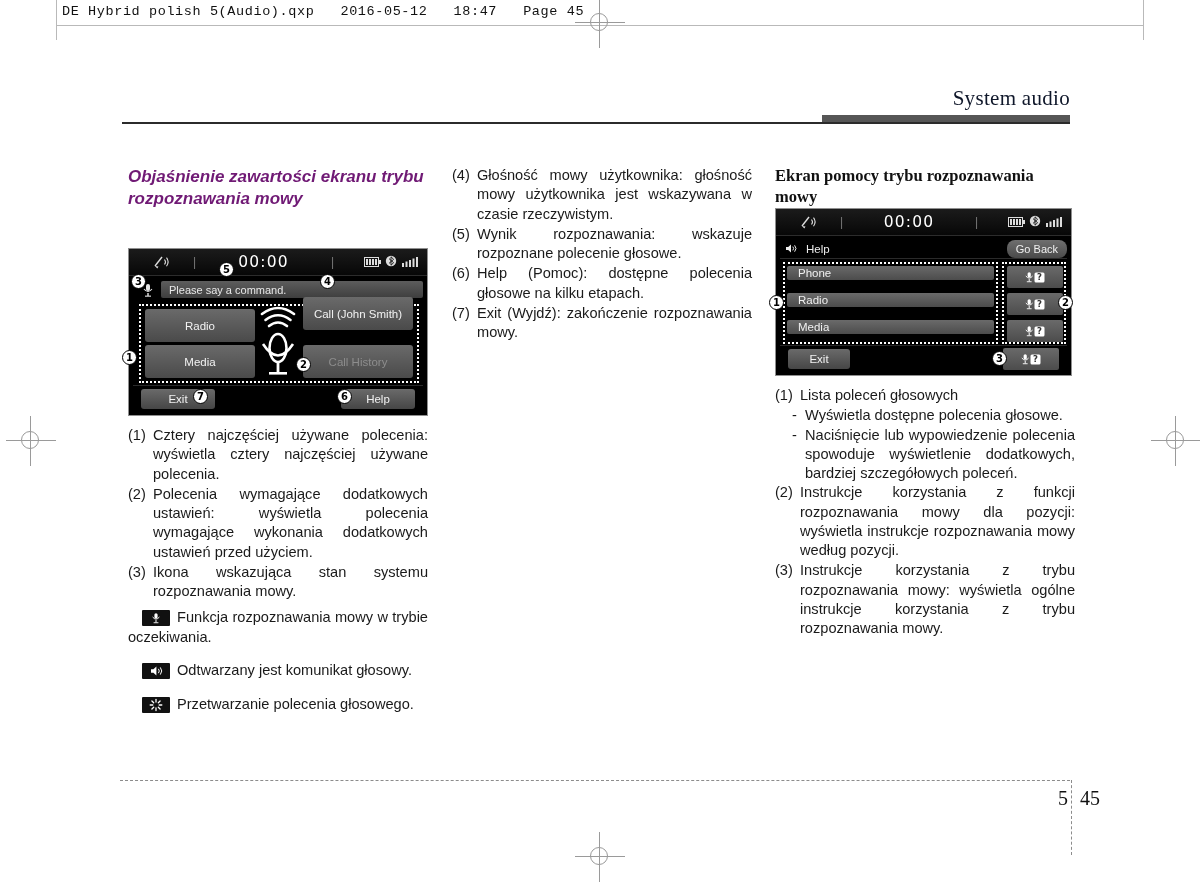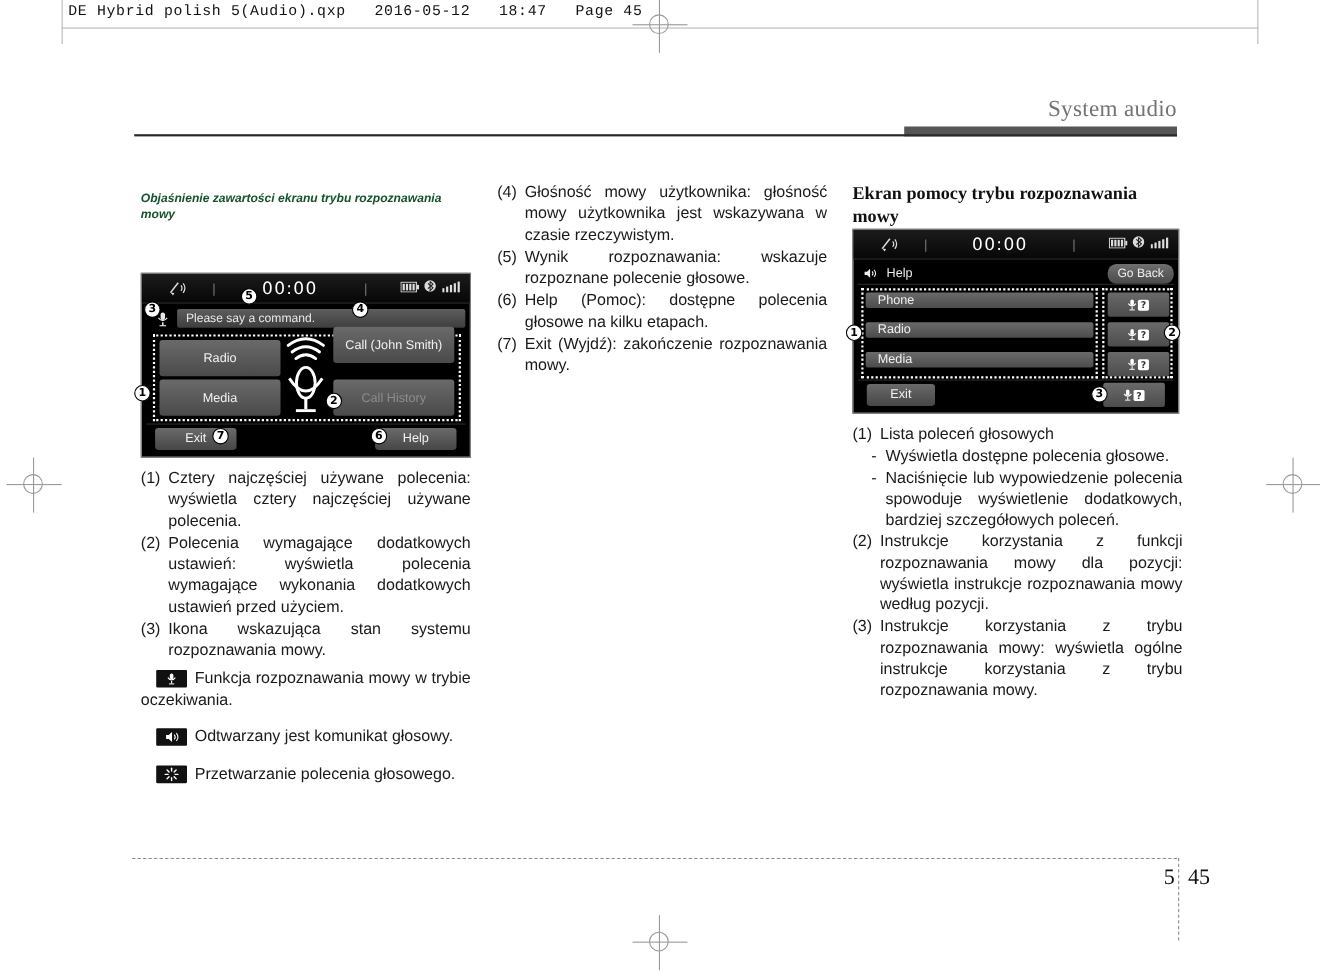--- a/index.html
+++ b/index.html
@@ -73,21 +73,21 @@
     border-left: 1px dashed #8c8c8c;
   }
 
   
   .running-head {
     position: absolute;
     right: 130px;
     top: 86px;
     font-family: "Liberation Serif", serif;
     font-size: 21px;
-    color: #737373;
+    color: #0f172a;
     letter-spacing: 0.3px;
   }
   .head-rule-thin {
     position: absolute;
     left: 122px;
     top: 122px;
     width: 948px;
     height: 1.5px;
     background: #2b2b2b;
   }
@@ -104,26 +104,26 @@
   .col {
     position: absolute;
     top: 166px;
     width: 300px;
   }
   .col1 { left: 128px; }
   .col2 { left: 452px; }
   .col3 { left: 775px; }
 
   .h-italic {
-    font-size: 11px;
+    font-size: 17px;
     font-weight: bold;
     font-style: italic;
     line-height: 1.28;
-    color: #14532d;
-    margin: 8px 0 7px 0;
+    color: #701a75;
+    margin: 0 0 7px 0;
   }
   .h-serif {
     font-family: "Liberation Serif", serif;
     font-size: 16.5px;
     font-weight: bold;
     line-height: 1.26;
     color: #111;
     margin: 0 0 10px 0;
   }
 

